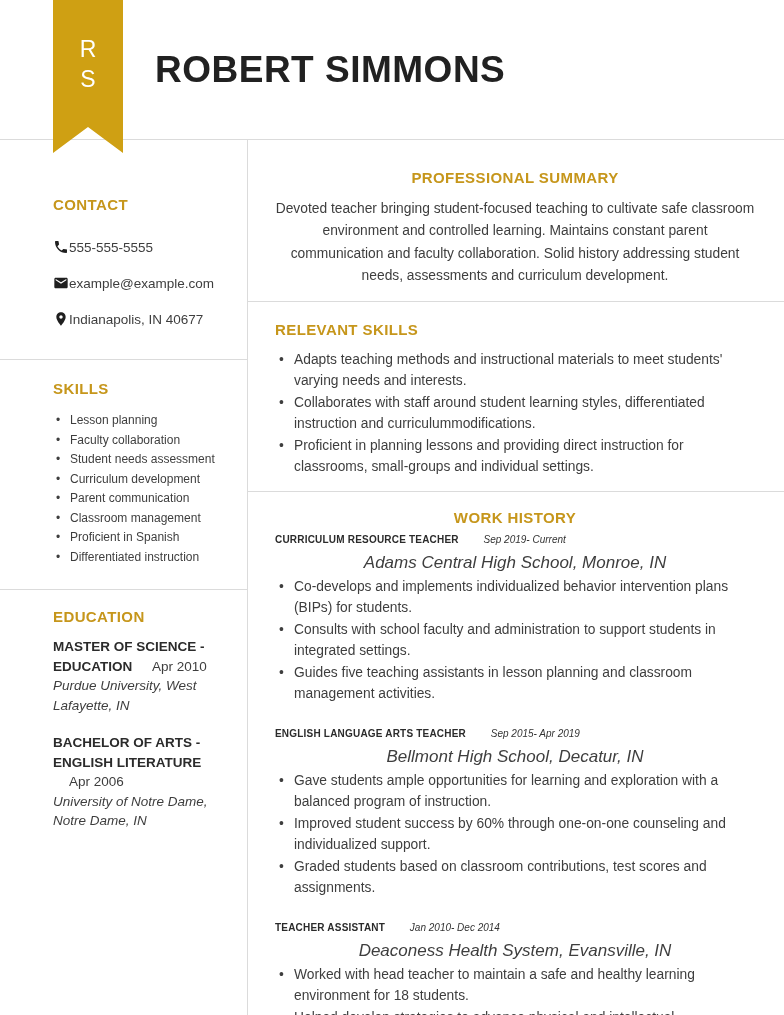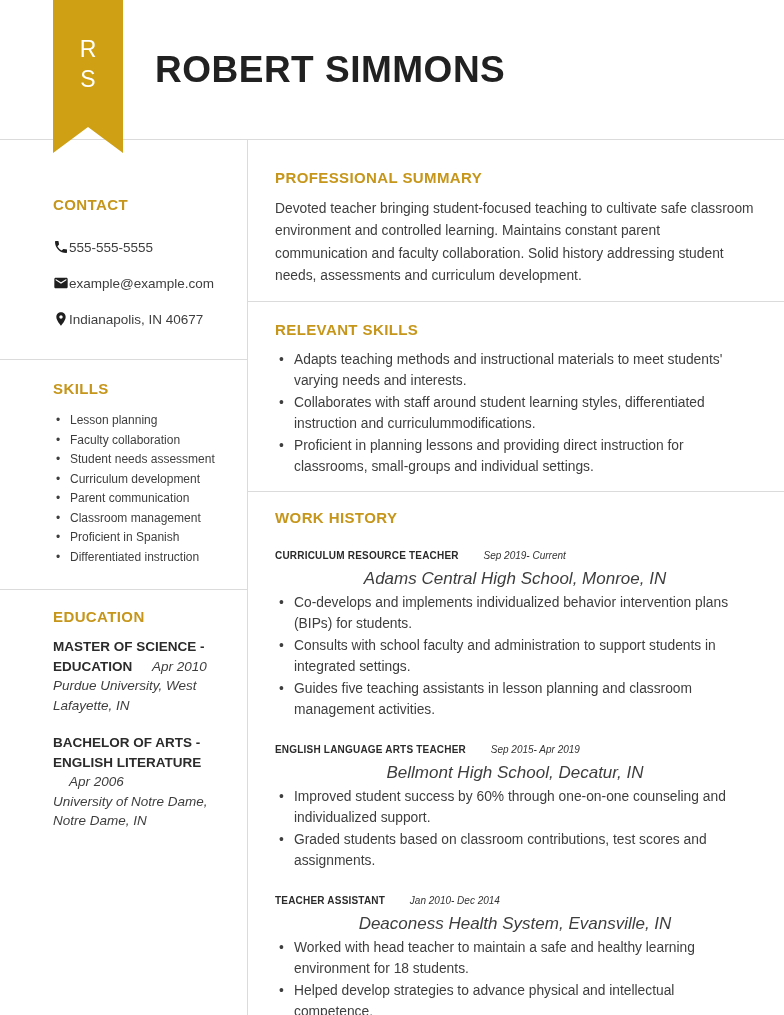--- a/index.html
+++ b/index.html
@@ -42,36 +42,36 @@
 
   .skills-section{padding-top:20px;padding-bottom:22px;}
   .skills-section .section-title{margin-bottom:14px;}
   .side-list li{list-style:none;position:relative;padding-left:17px;font-size:12px;line-height:19.5px;color:var(--text-body);}
   .side-list li::before{content:"•";position:absolute;left:3px;color:var(--text-body);}
 
   .edu-section{padding-top:18px;}
   .edu-section .section-title{margin-bottom:12px;}
   .degree-block{margin-bottom:18px;font-size:13.5px;line-height:19.5px;}
   .degree{font-weight:700;color:var(--text-dark);}
-  .edu-date{font-style:italic;font-weight:400;color:var(--text-body);margin-left:16px;white-space:nowrap;text-align:center;}
+  .edu-date{font-weight:400;color:var(--text-body);margin-left:16px;white-space:nowrap;text-align:center;}
   .school{font-style:italic;color:var(--text-body);}
 
   
   .main-pad{padding-left:27px;padding-right:29px;}
-  .summary-section{padding-top:29px;padding-bottom:13px;}
+  .summary-section{padding-top:29px;padding-bottom:13px;text-align:center;}
   .summary-section .section-title{margin-bottom:12px;}
   .summary-text{font-size:13.8px;line-height:22.4px;color:var(--text-body);}
 
   .rskills-section{padding-top:19px;padding-bottom:13px;}
   .rskills-section .section-title{margin-bottom:11px;}
   .main-list li{list-style:none;position:relative;padding-left:19px;font-size:13.8px;line-height:21.5px;color:var(--text-body);}
   .main-list li::before{content:"•";position:absolute;left:4px;color:var(--text-body);}
 
   .work-section{padding-top:17px;}
-  .work-section .section-title{margin-bottom:20px;}
+  .work-section .section-title{margin-bottom:4px;text-align:center;}
   .job{margin-bottom:19px;}
   .job-title-row{font-size:10px;line-height:19px;margin-bottom:4px;}
   .job-title{font-weight:700;color:var(--text-dark);letter-spacing:.2px;}
   .job-dates{font-style:italic;color:#333;margin-left:22px;white-space:nowrap;}
   .job-company{font-style:italic;font-size:17px;color:var(--text-body);margin-bottom:3px;text-align:center;}
 </style>
 </head>
 <body>
 
 <div class="page">
@@ -192,20 +192,21 @@
           </ul>
         </div>
 
         <div class="job">
           <div class="job-title-row">
             <span class="job-title">ENGLISH LANGUAGE ARTS TEACHER</span>
             <span class="job-dates">Sep 2015- Apr 2019</span>
           </div>
           <div class="job-company">Bellmont High School, Decatur, IN</div>
           <ul class="main-list">
+            <li>Gave students ample opportunities for learning and exploration with a balanced program of instruction.</li>
             <li>Improved student success by 60% through one-on-one counseling and individualized support.</li>
             <li>Graded students based on classroom contributions, test scores and assignments.</li>
           </ul>
         </div>
 
         <div class="job">
           <div class="job-title-row">
             <span class="job-title">TEACHER ASSISTANT</span>
             <span class="job-dates">Jan 2010- Dec 2014</span>
           </div>

